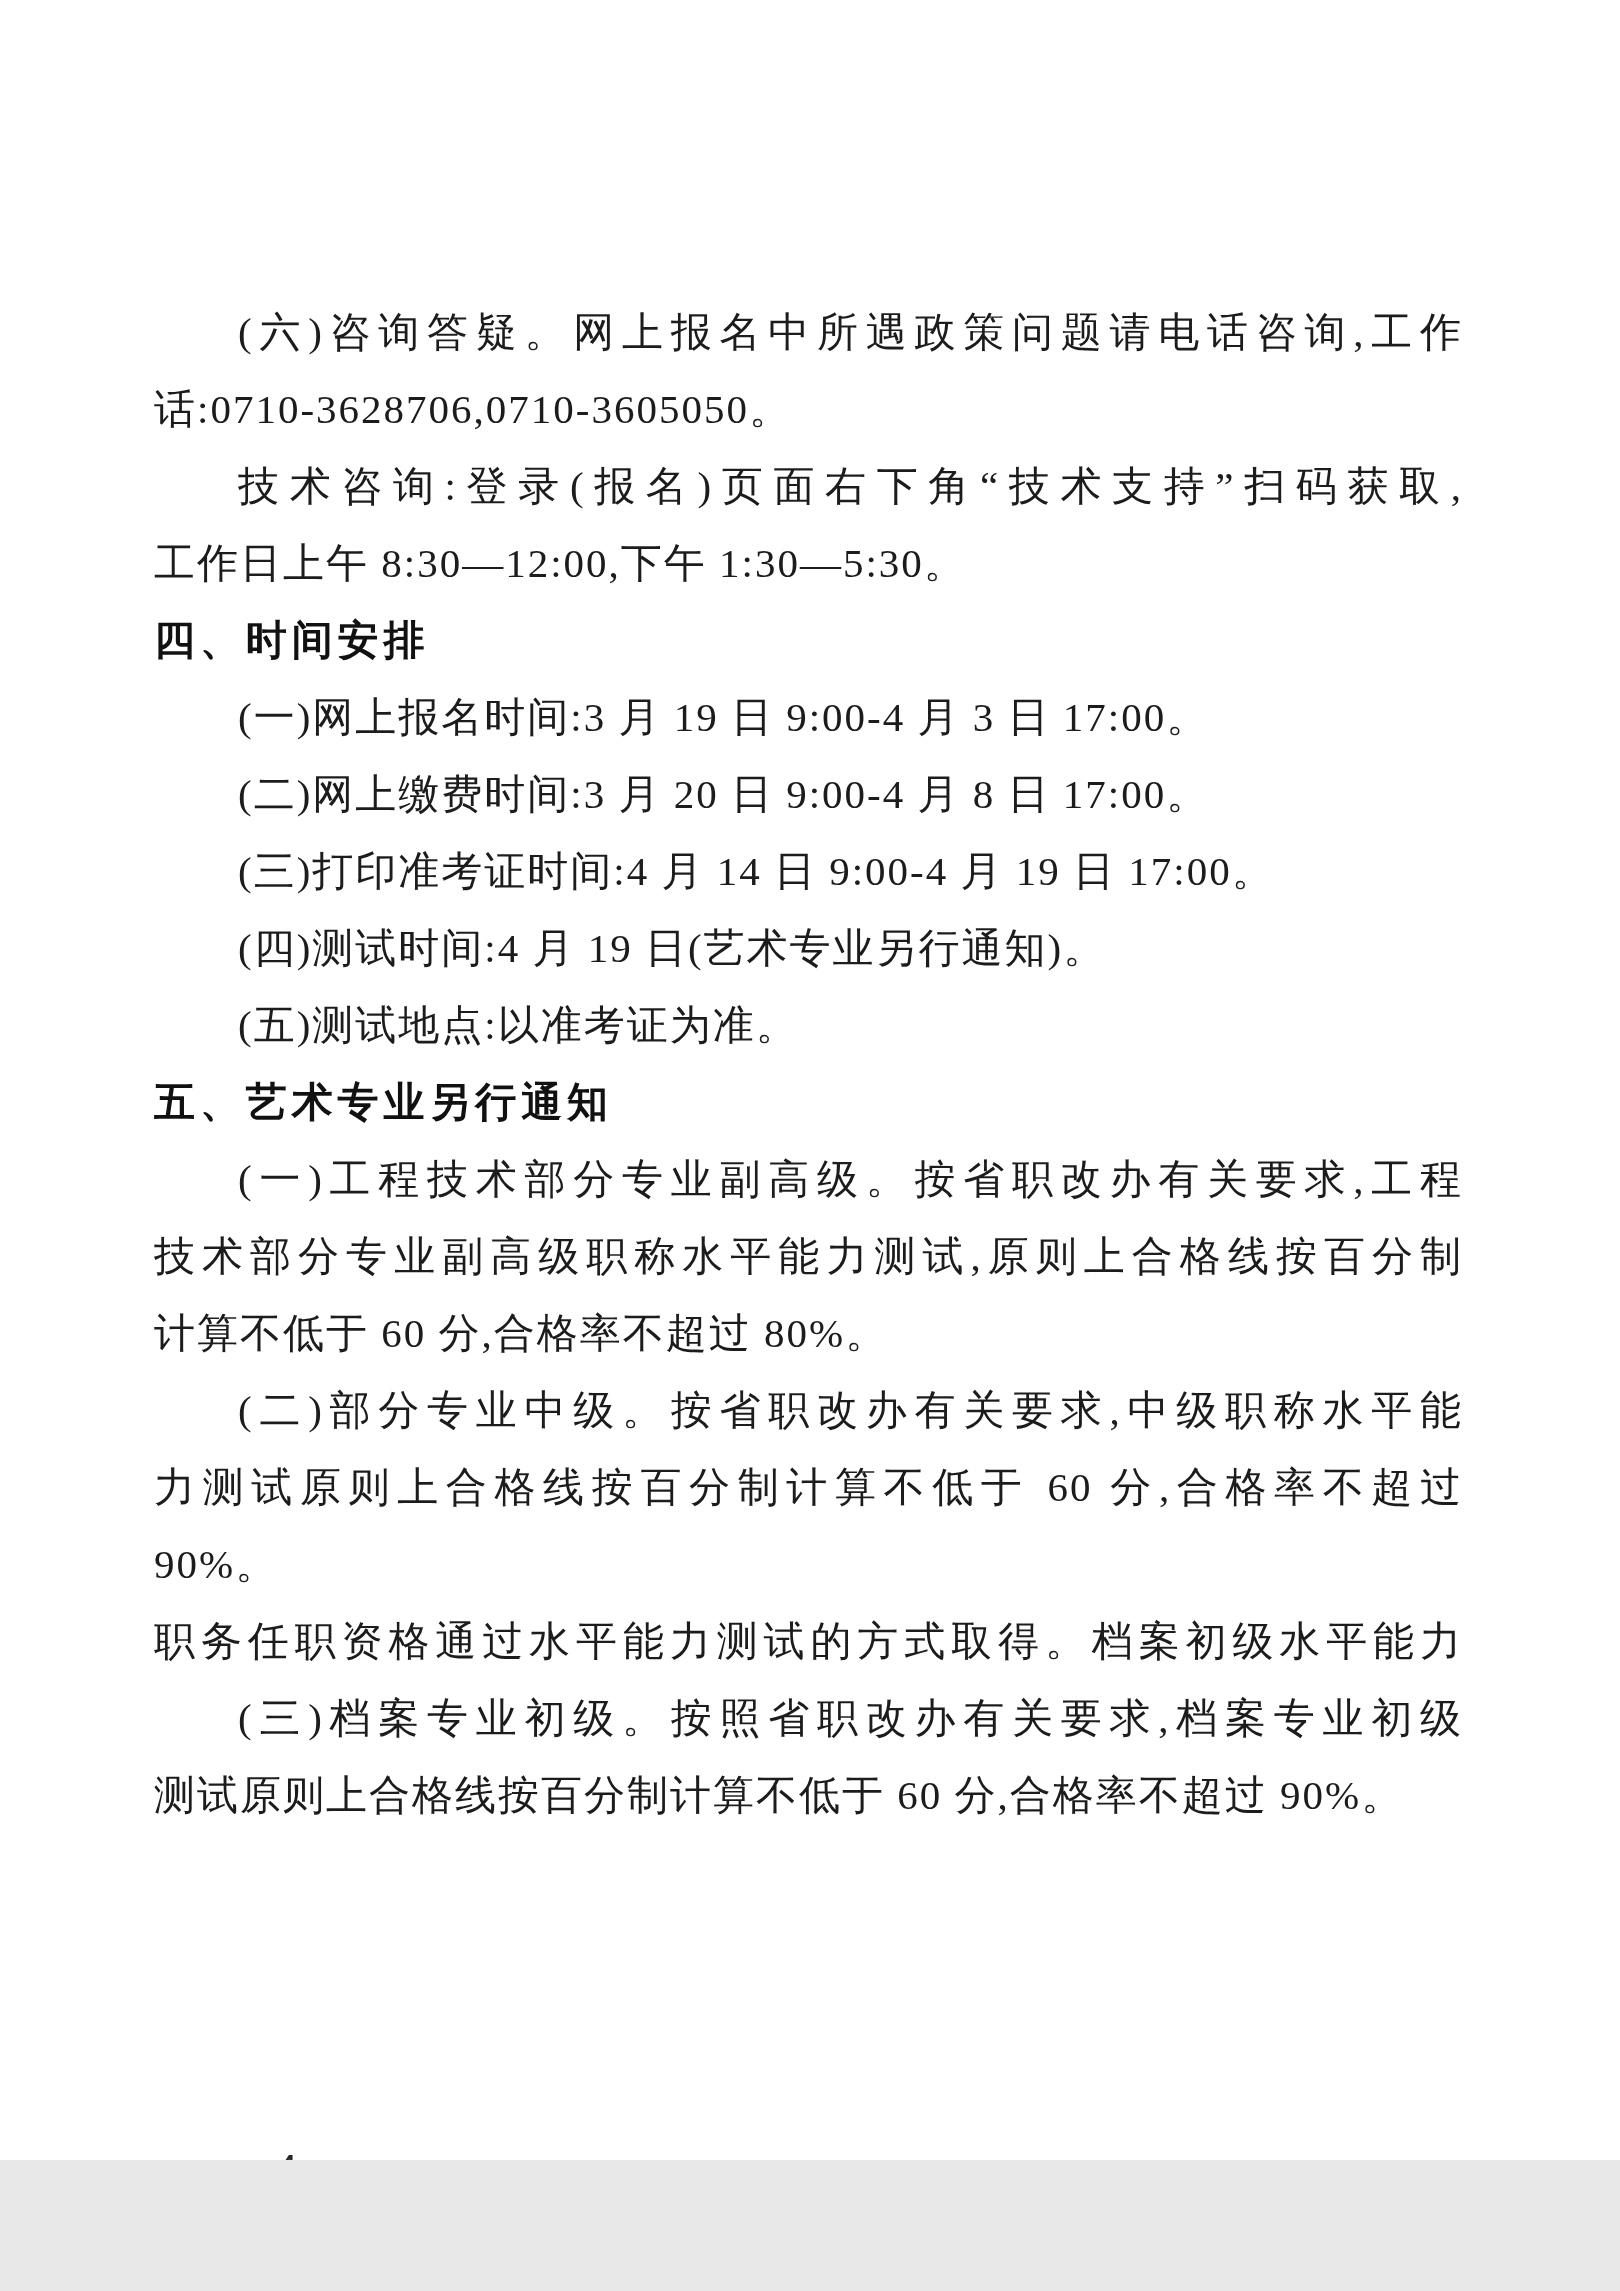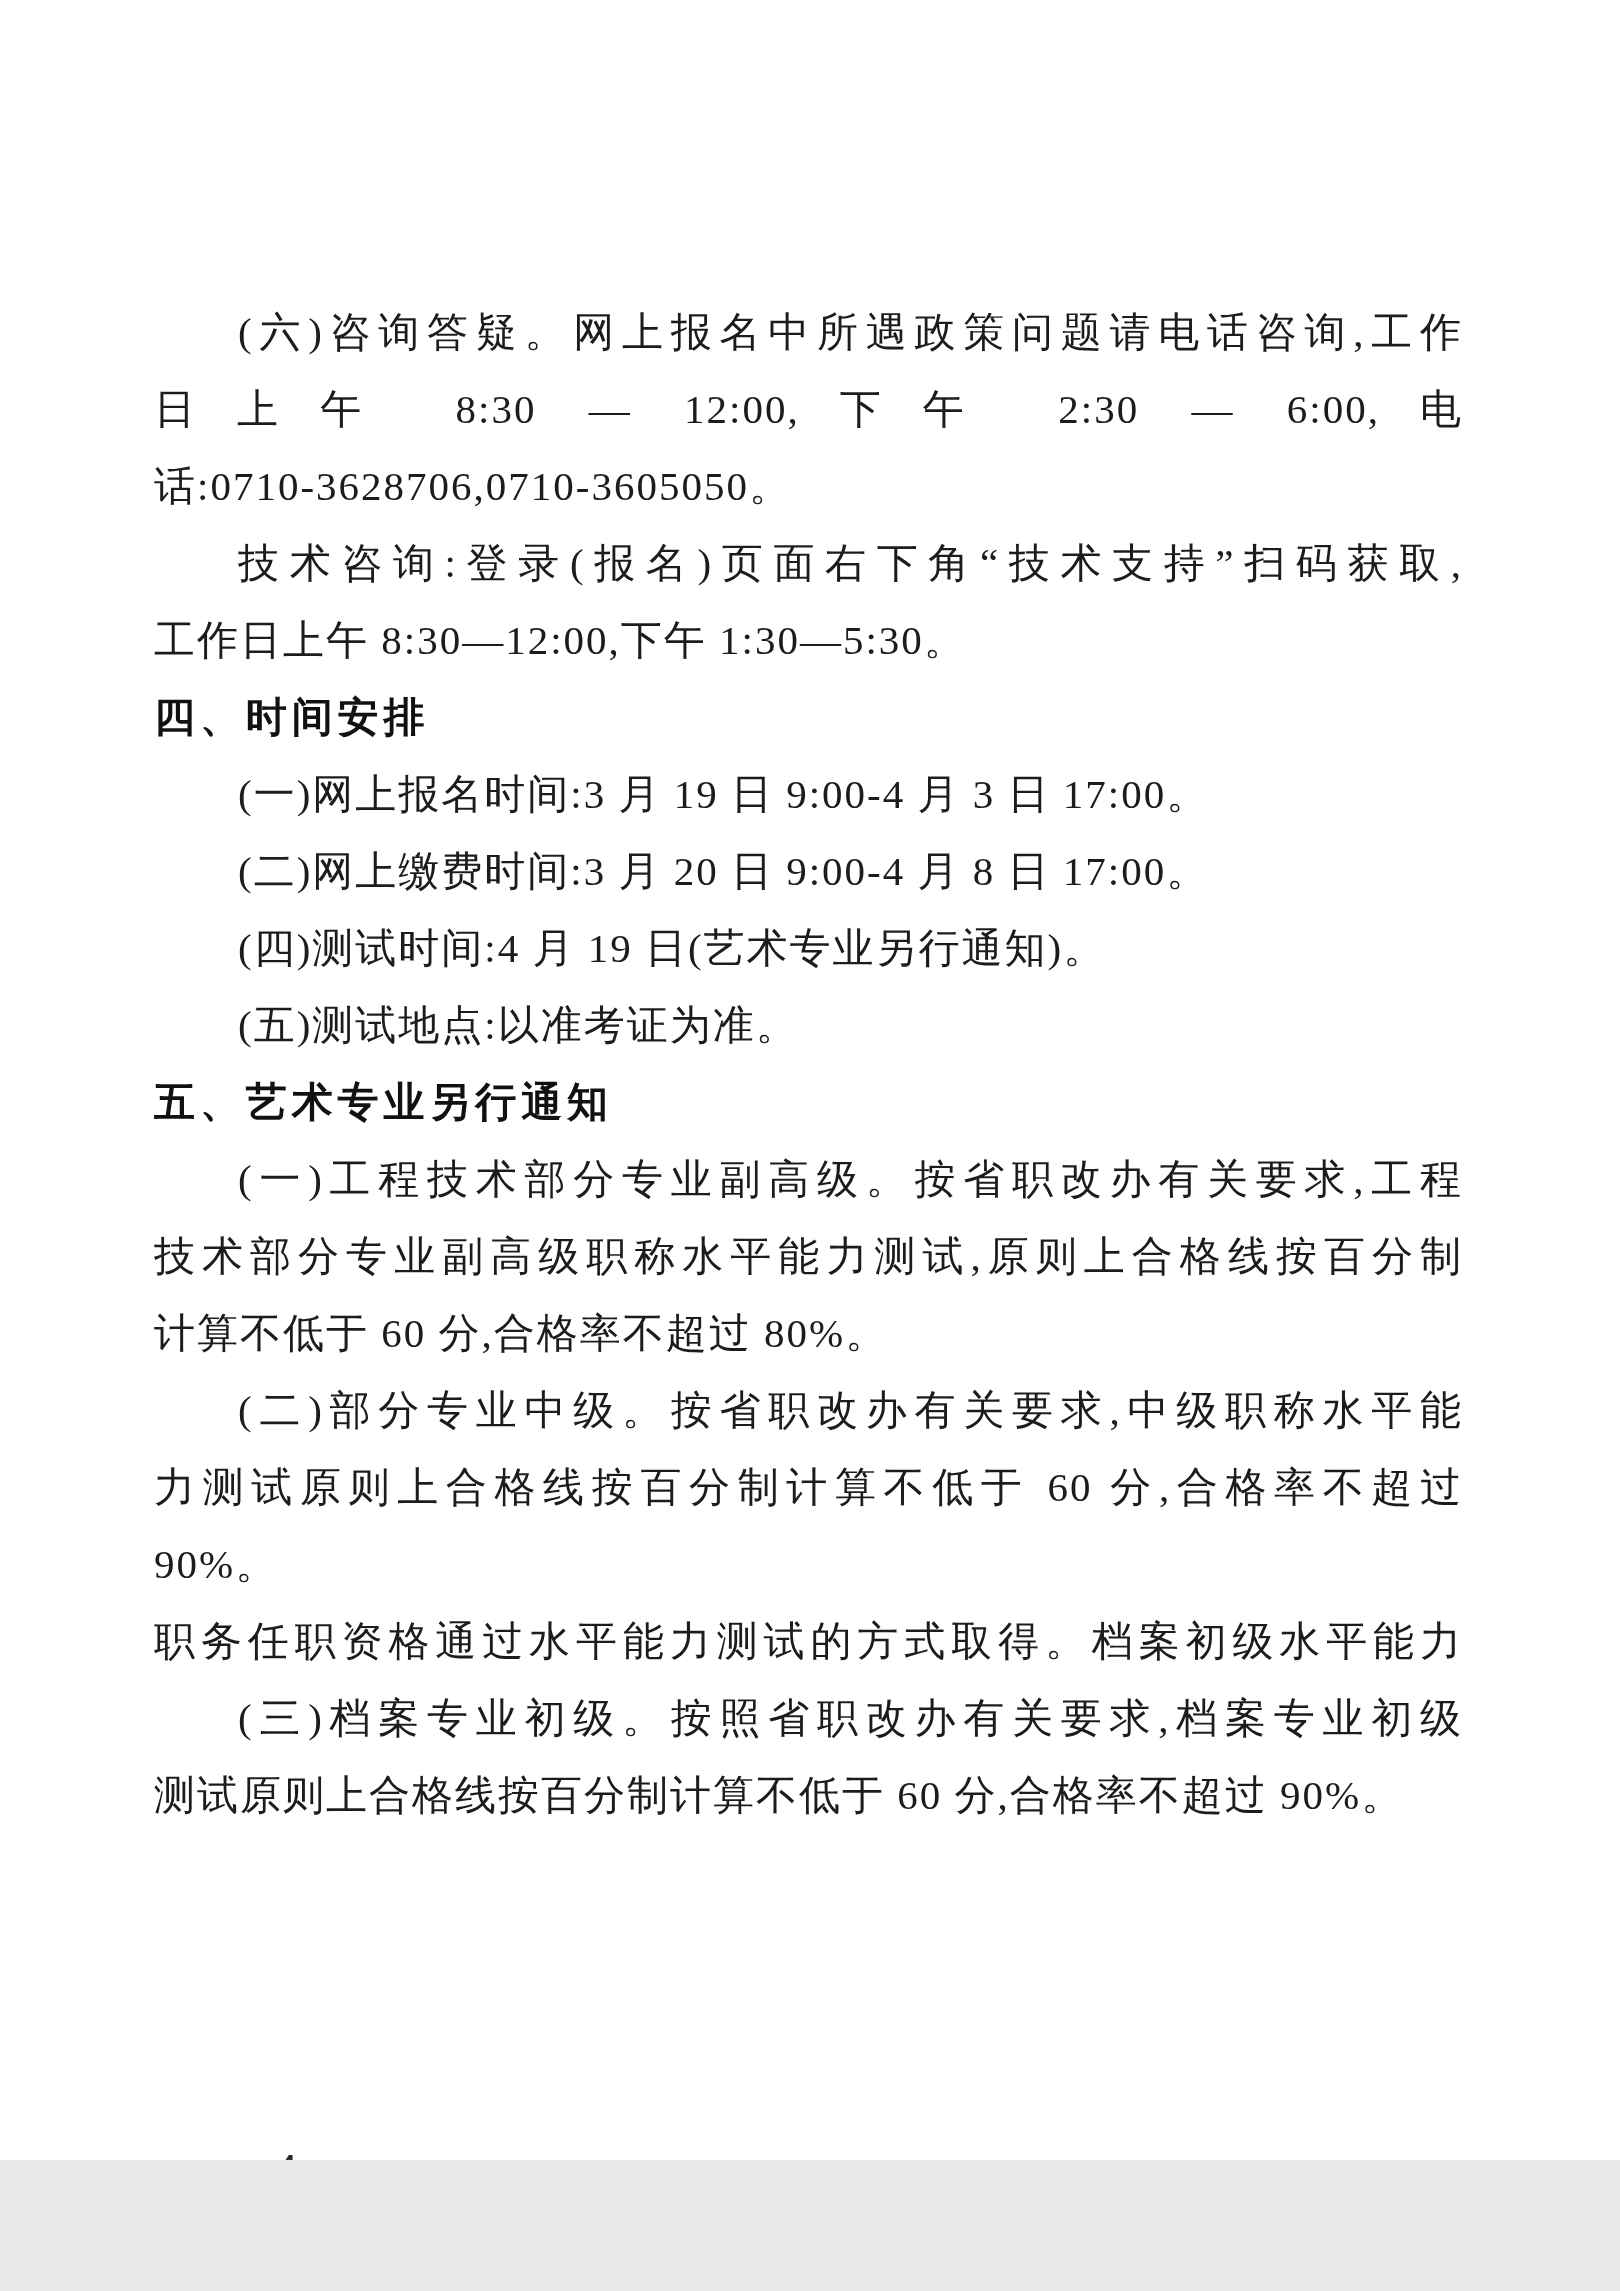--- a/index.html
+++ b/index.html
@@ -56,27 +56,27 @@
     color: #262626;
     letter-spacing: 9.8px;
   }
 </style>
 </head>
 <body>
 
 <div class="page">
   <div class="content">
     <div class="ln indent just">(六)咨询答疑。网上报名中所遇政策问题请电话咨询,工作</div>
-    <div class="ln just">日上午 8:30 — 12:00,下午 2:30 — 6:00,电</div>
     <div class="ln">话:0710-3628706,0710-3605050。</div>
     <div class="ln indent just">技术咨询:登录(报名)页面右下角“技术支持”扫码获取,</div>
     <div class="ln">工作日上午 8:30—12:00,下午 1:30—5:30。</div>
     <div class="ln heading">四、时间安排</div>
     <div class="ln indent">(一)网上报名时间:3 月 19 日 9:00-4 月 3 日 17:00。</div>
     <div class="ln indent">(二)网上缴费时间:3 月 20 日 9:00-4 月 8 日 17:00。</div>
+    <div class="ln indent">(三)打印准考证时间:4 月 14 日 9:00-4 月 19 日 17:00。</div>
     <div class="ln indent">(四)测试时间:4 月 19 日(艺术专业另行通知)。</div>
     <div class="ln indent">(五)测试地点:以准考证为准。</div>
     <div class="ln heading">五、艺术专业另行通知</div>
     <div class="ln indent just">(一)工程技术部分专业副高级。按省职改办有关要求,工程</div>
     <div class="ln just">技术部分专业副高级职称水平能力测试,原则上合格线按百分制</div>
     <div class="ln">计算不低于 60 分,合格率不超过 80%。</div>
     <div class="ln indent just">(二)部分专业中级。按省职改办有关要求,中级职称水平能</div>
     <div class="ln just">力测试原则上合格线按百分制计算不低于 60 分,合格率不超过</div>
     <div class="ln">90%。</div>
     <div class="ln just">职务任职资格通过水平能力测试的方式取得。档案初级水平能力</div>

